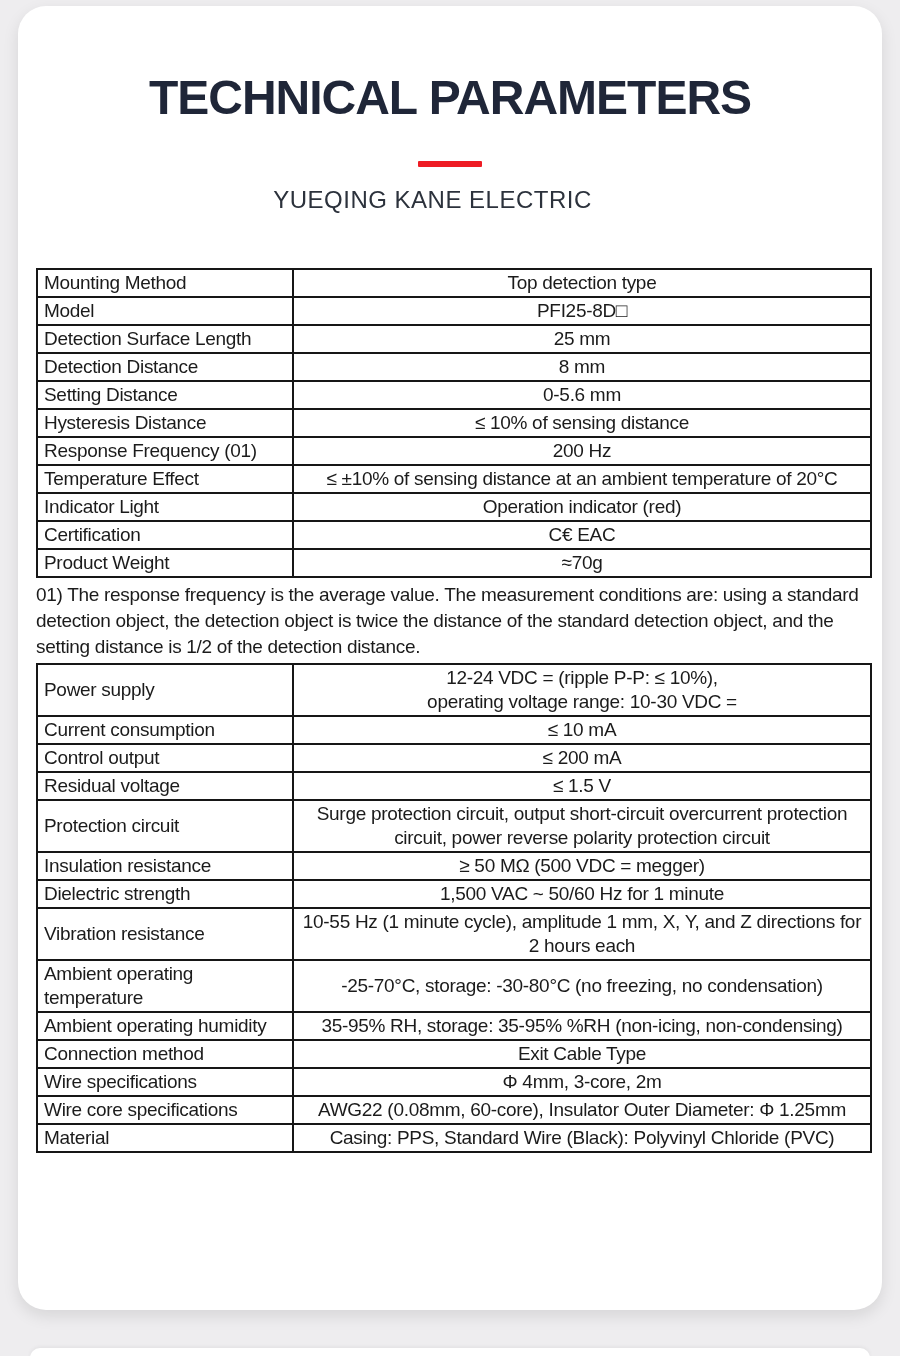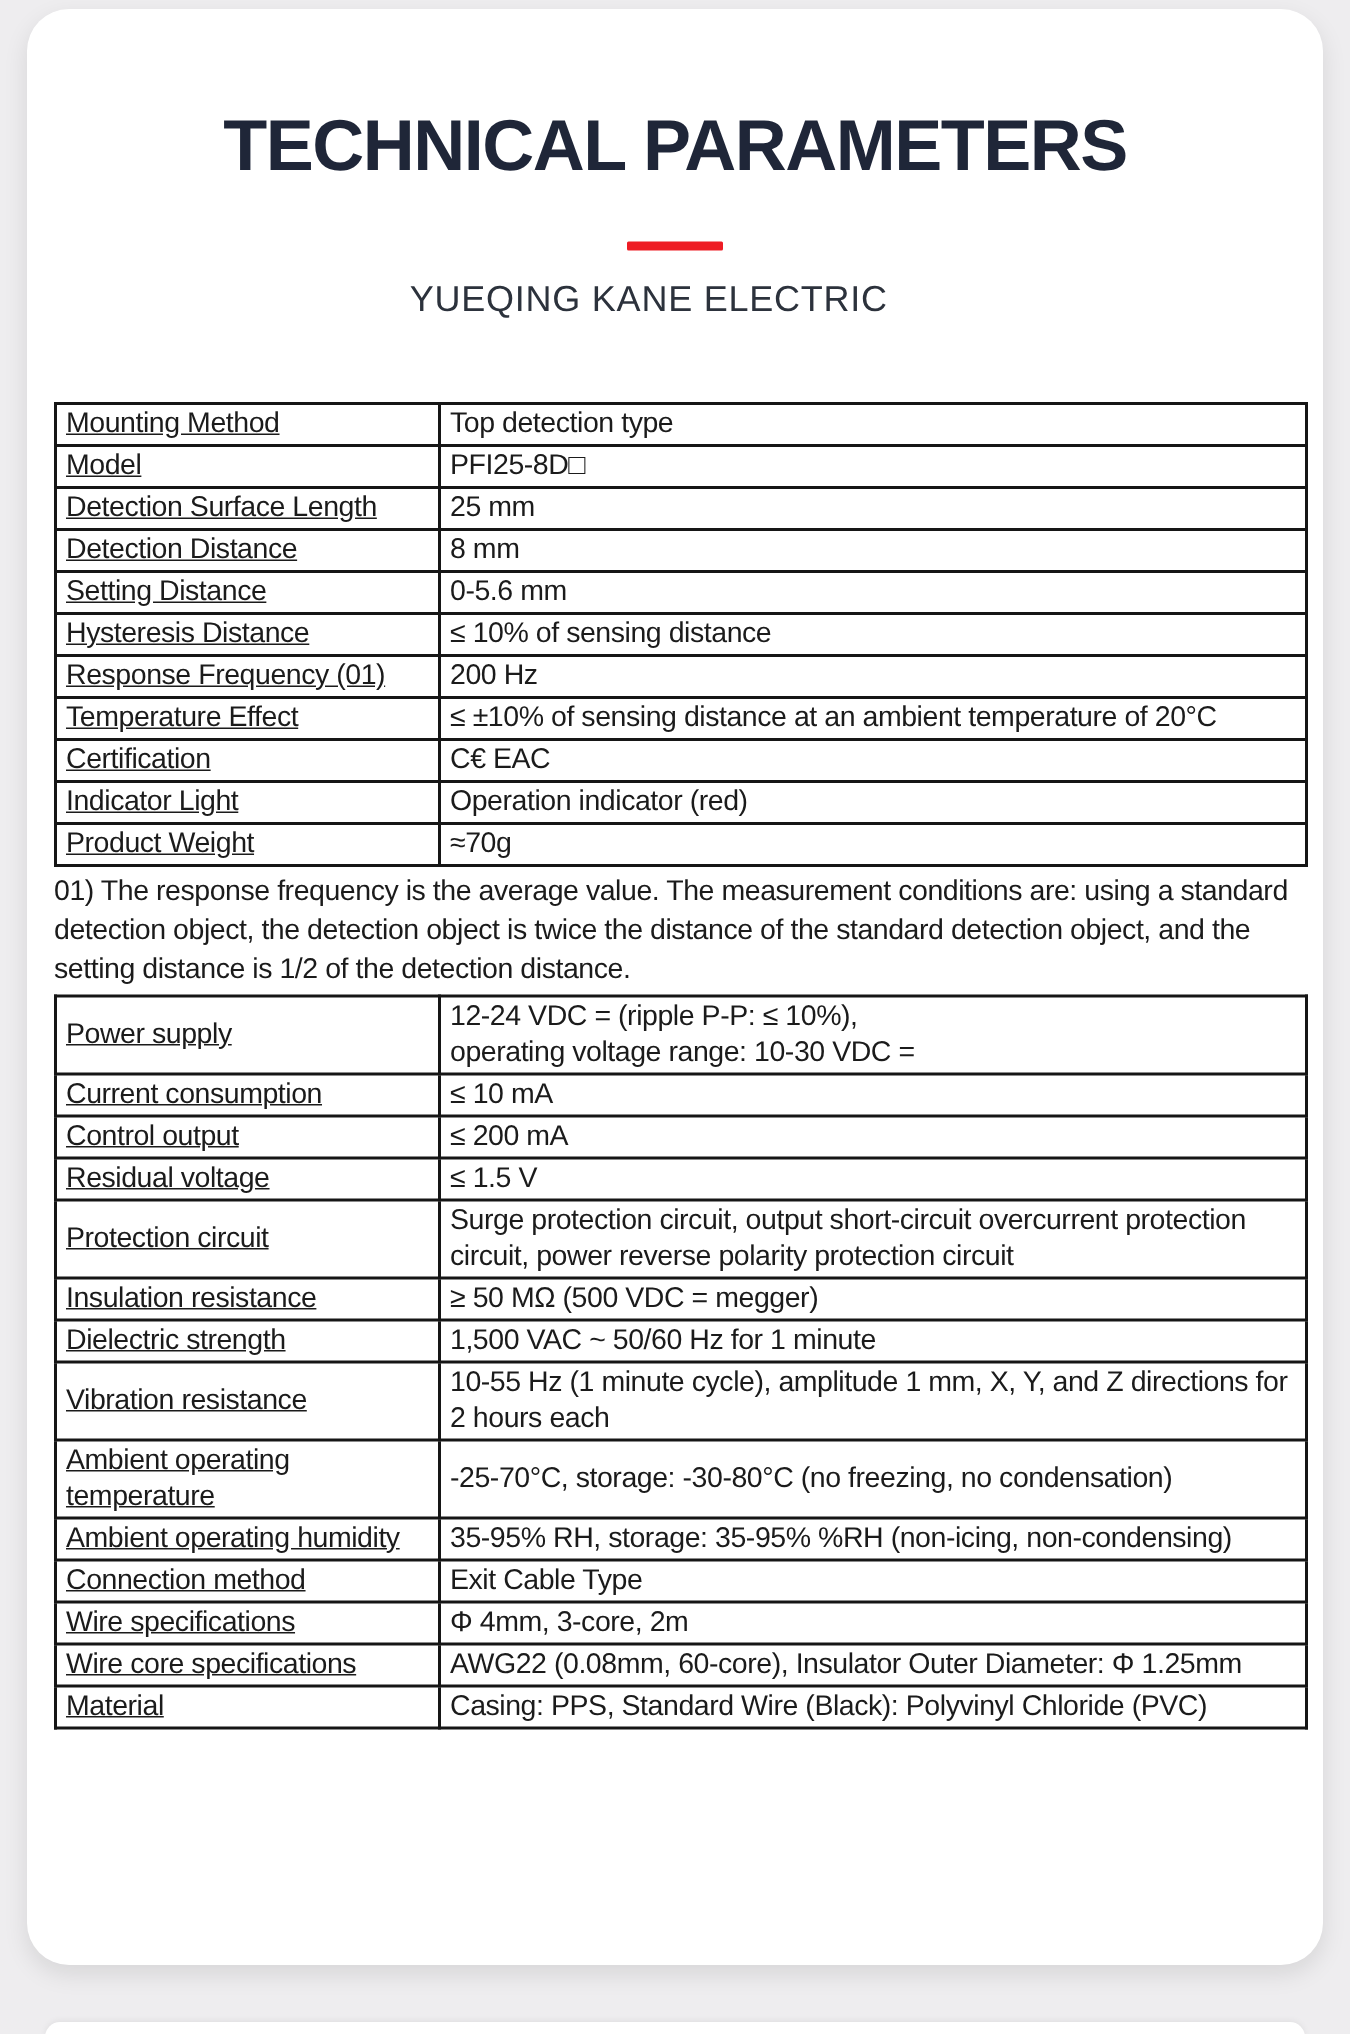--- a/index.html
+++ b/index.html
@@ -86,22 +86,22 @@
   table.spec td {
     border: 2px solid #161616;
     padding: 1px 6px;
     font-size: 19px;
     line-height: 24px;
     color: #1b1b1b;
     letter-spacing: -0.3px;
     vertical-align: middle;
     overflow: hidden;
   }
-  td.lbl { width: 242px; text-decoration: underline; }
-  td.val { width: 564px; white-space: pre-line; }
+  td.lbl { width: 242px; }
+  td.val { width: 564px; white-space: pre-line; text-align: center; }
   .note {
     width: 830px;
     font-size: 19px;
     line-height: 26px;
     color: #1b1b1b;
     letter-spacing: -0.3px;
     margin: 4px 0 3px 0;
   }
 </style>
 </head>
@@ -146,26 +146,26 @@
       </tr>
       <tr>
         <td class="lbl">Response Frequency (01)</td>
         <td class="val">200 Hz</td>
       </tr>
       <tr>
         <td class="lbl">Temperature Effect</td>
         <td class="val">≤ ±10% of sensing distance at an ambient temperature of 20°C</td>
       </tr>
       <tr>
+        <td class="lbl">Indicator Light</td>
+        <td class="val">Operation indicator (red)</td>
+      </tr>
+      <tr>
         <td class="lbl">Certification</td>
         <td class="val">C€ EAC</td>
-      </tr>
-      <tr>
-        <td class="lbl">Indicator Light</td>
-        <td class="val">Operation indicator (red)</td>
       </tr>
       <tr>
         <td class="lbl">Product Weight</td>
         <td class="val">≈70g</td>
       </tr>
     </tbody>
   </table>
 
   <div class="note">01) The response frequency is the average value. The measurement conditions are: using a standard detection object, the detection object is twice the distance of the standard detection object, and the setting distance is 1/2 of the detection distance.</div>
 

